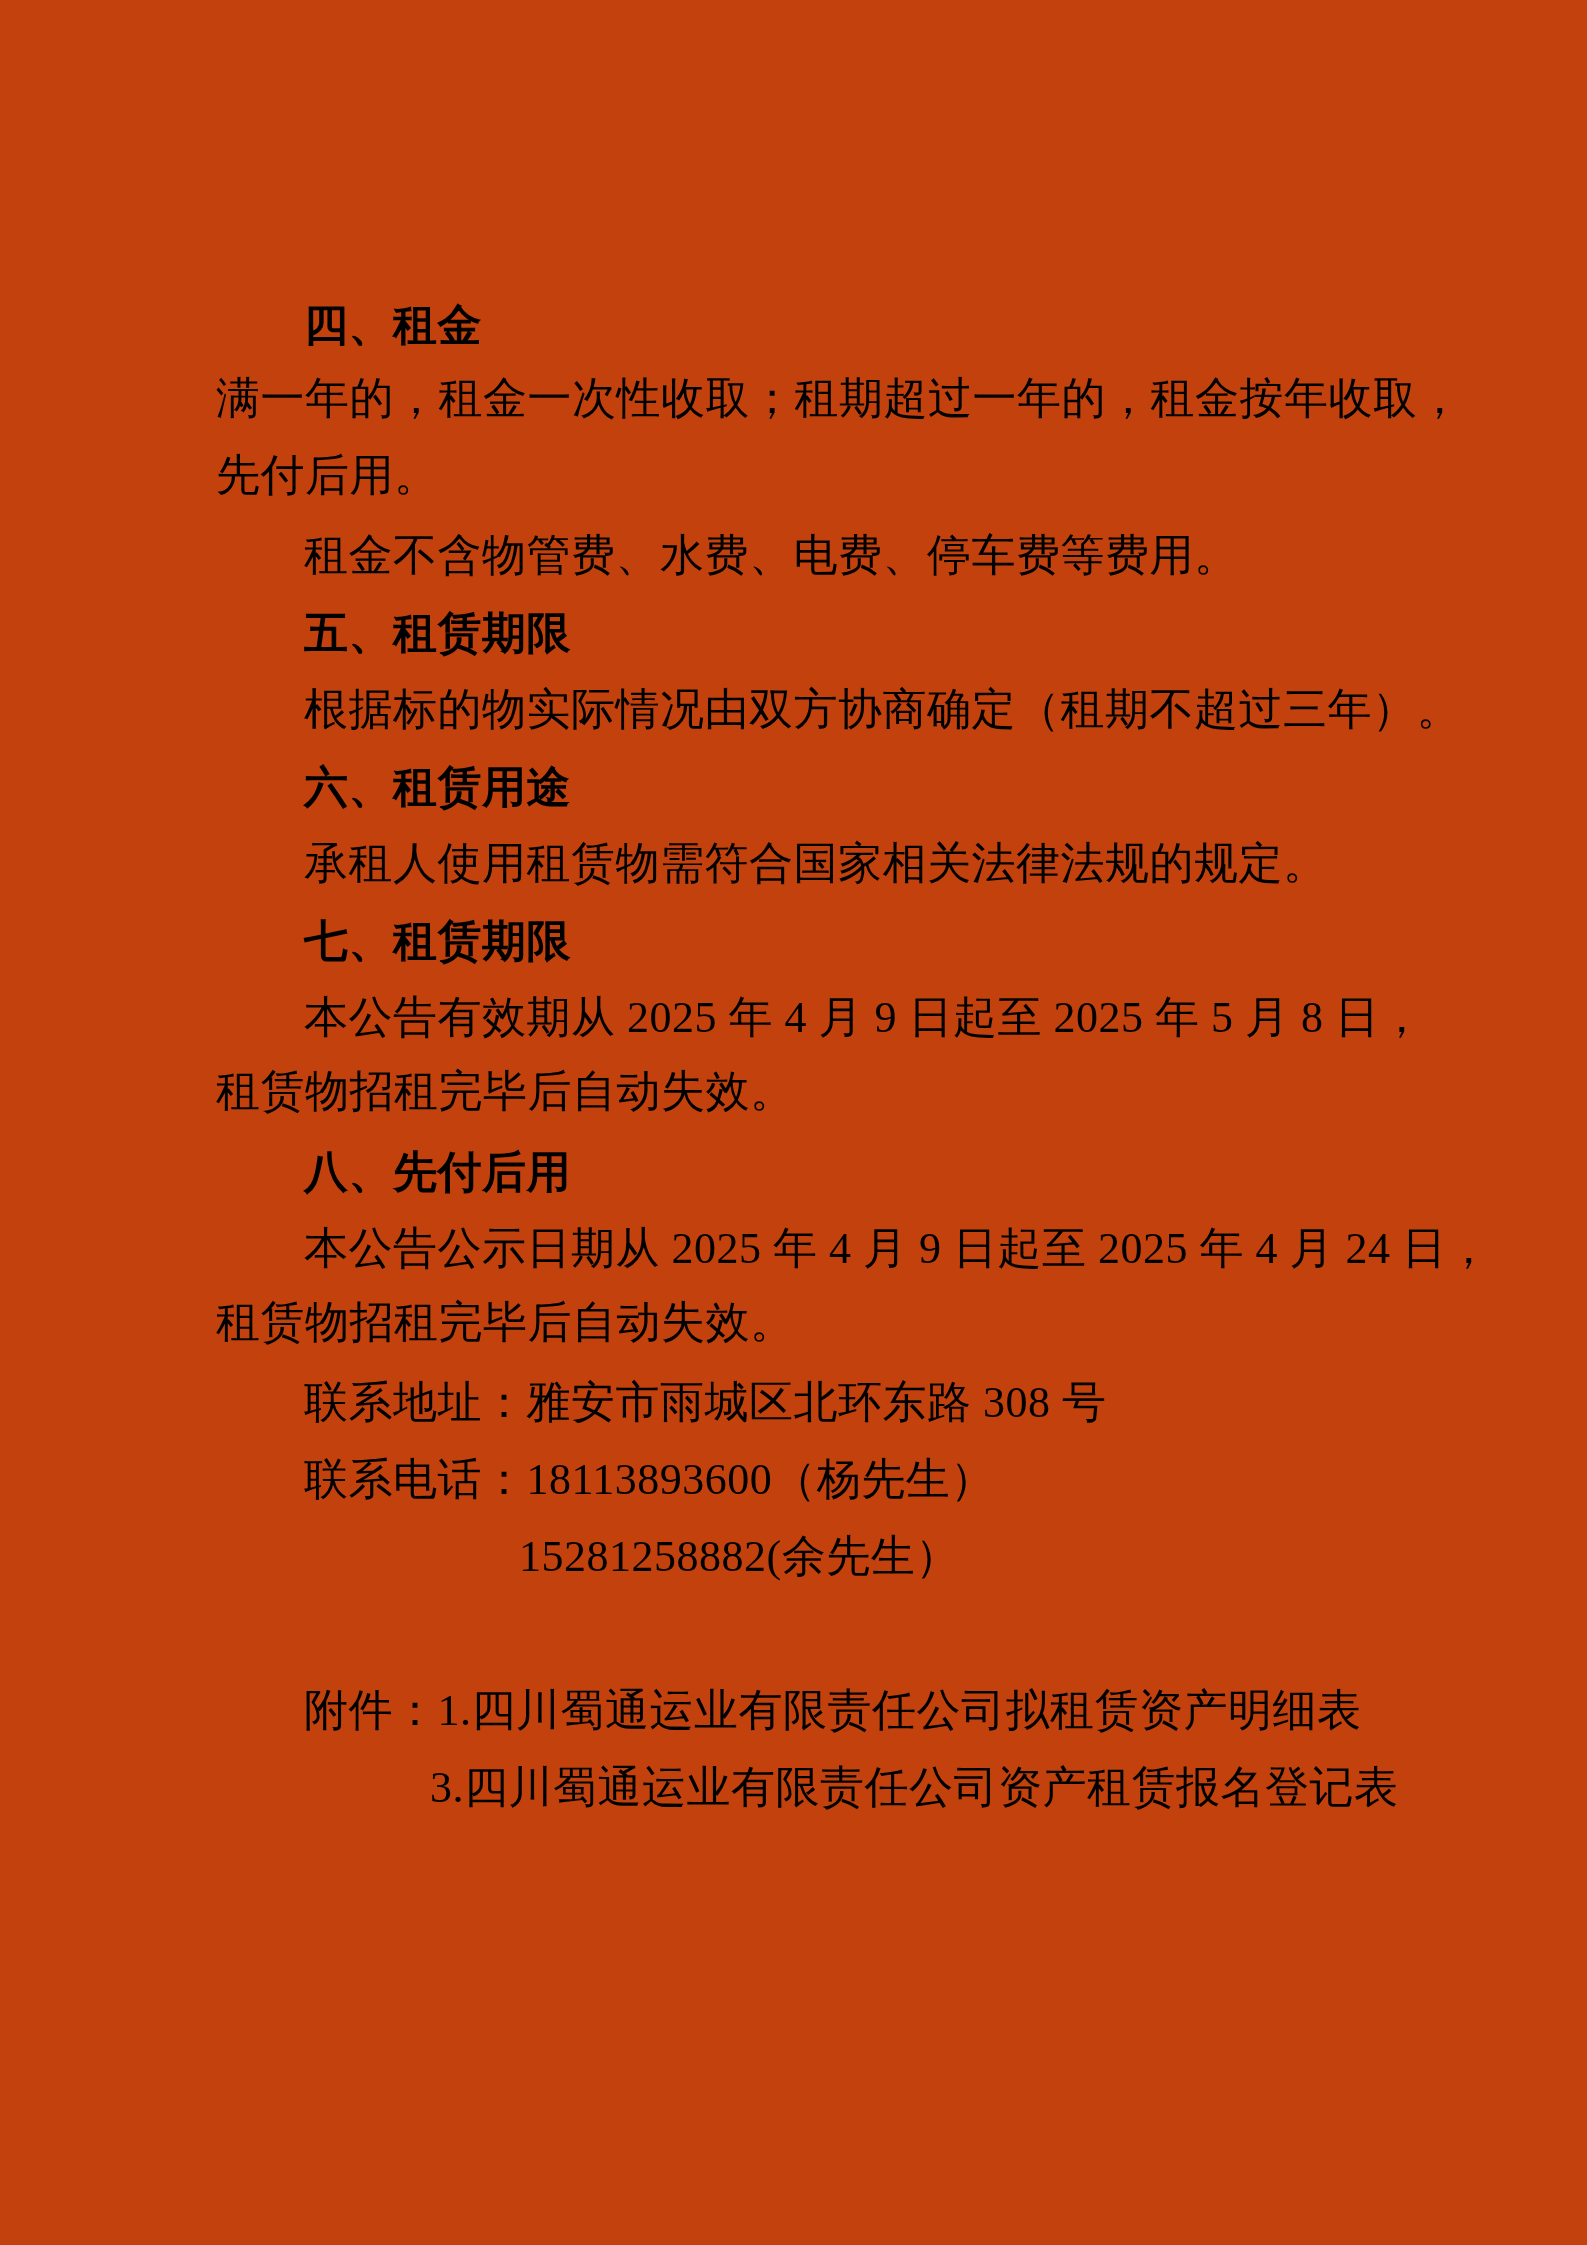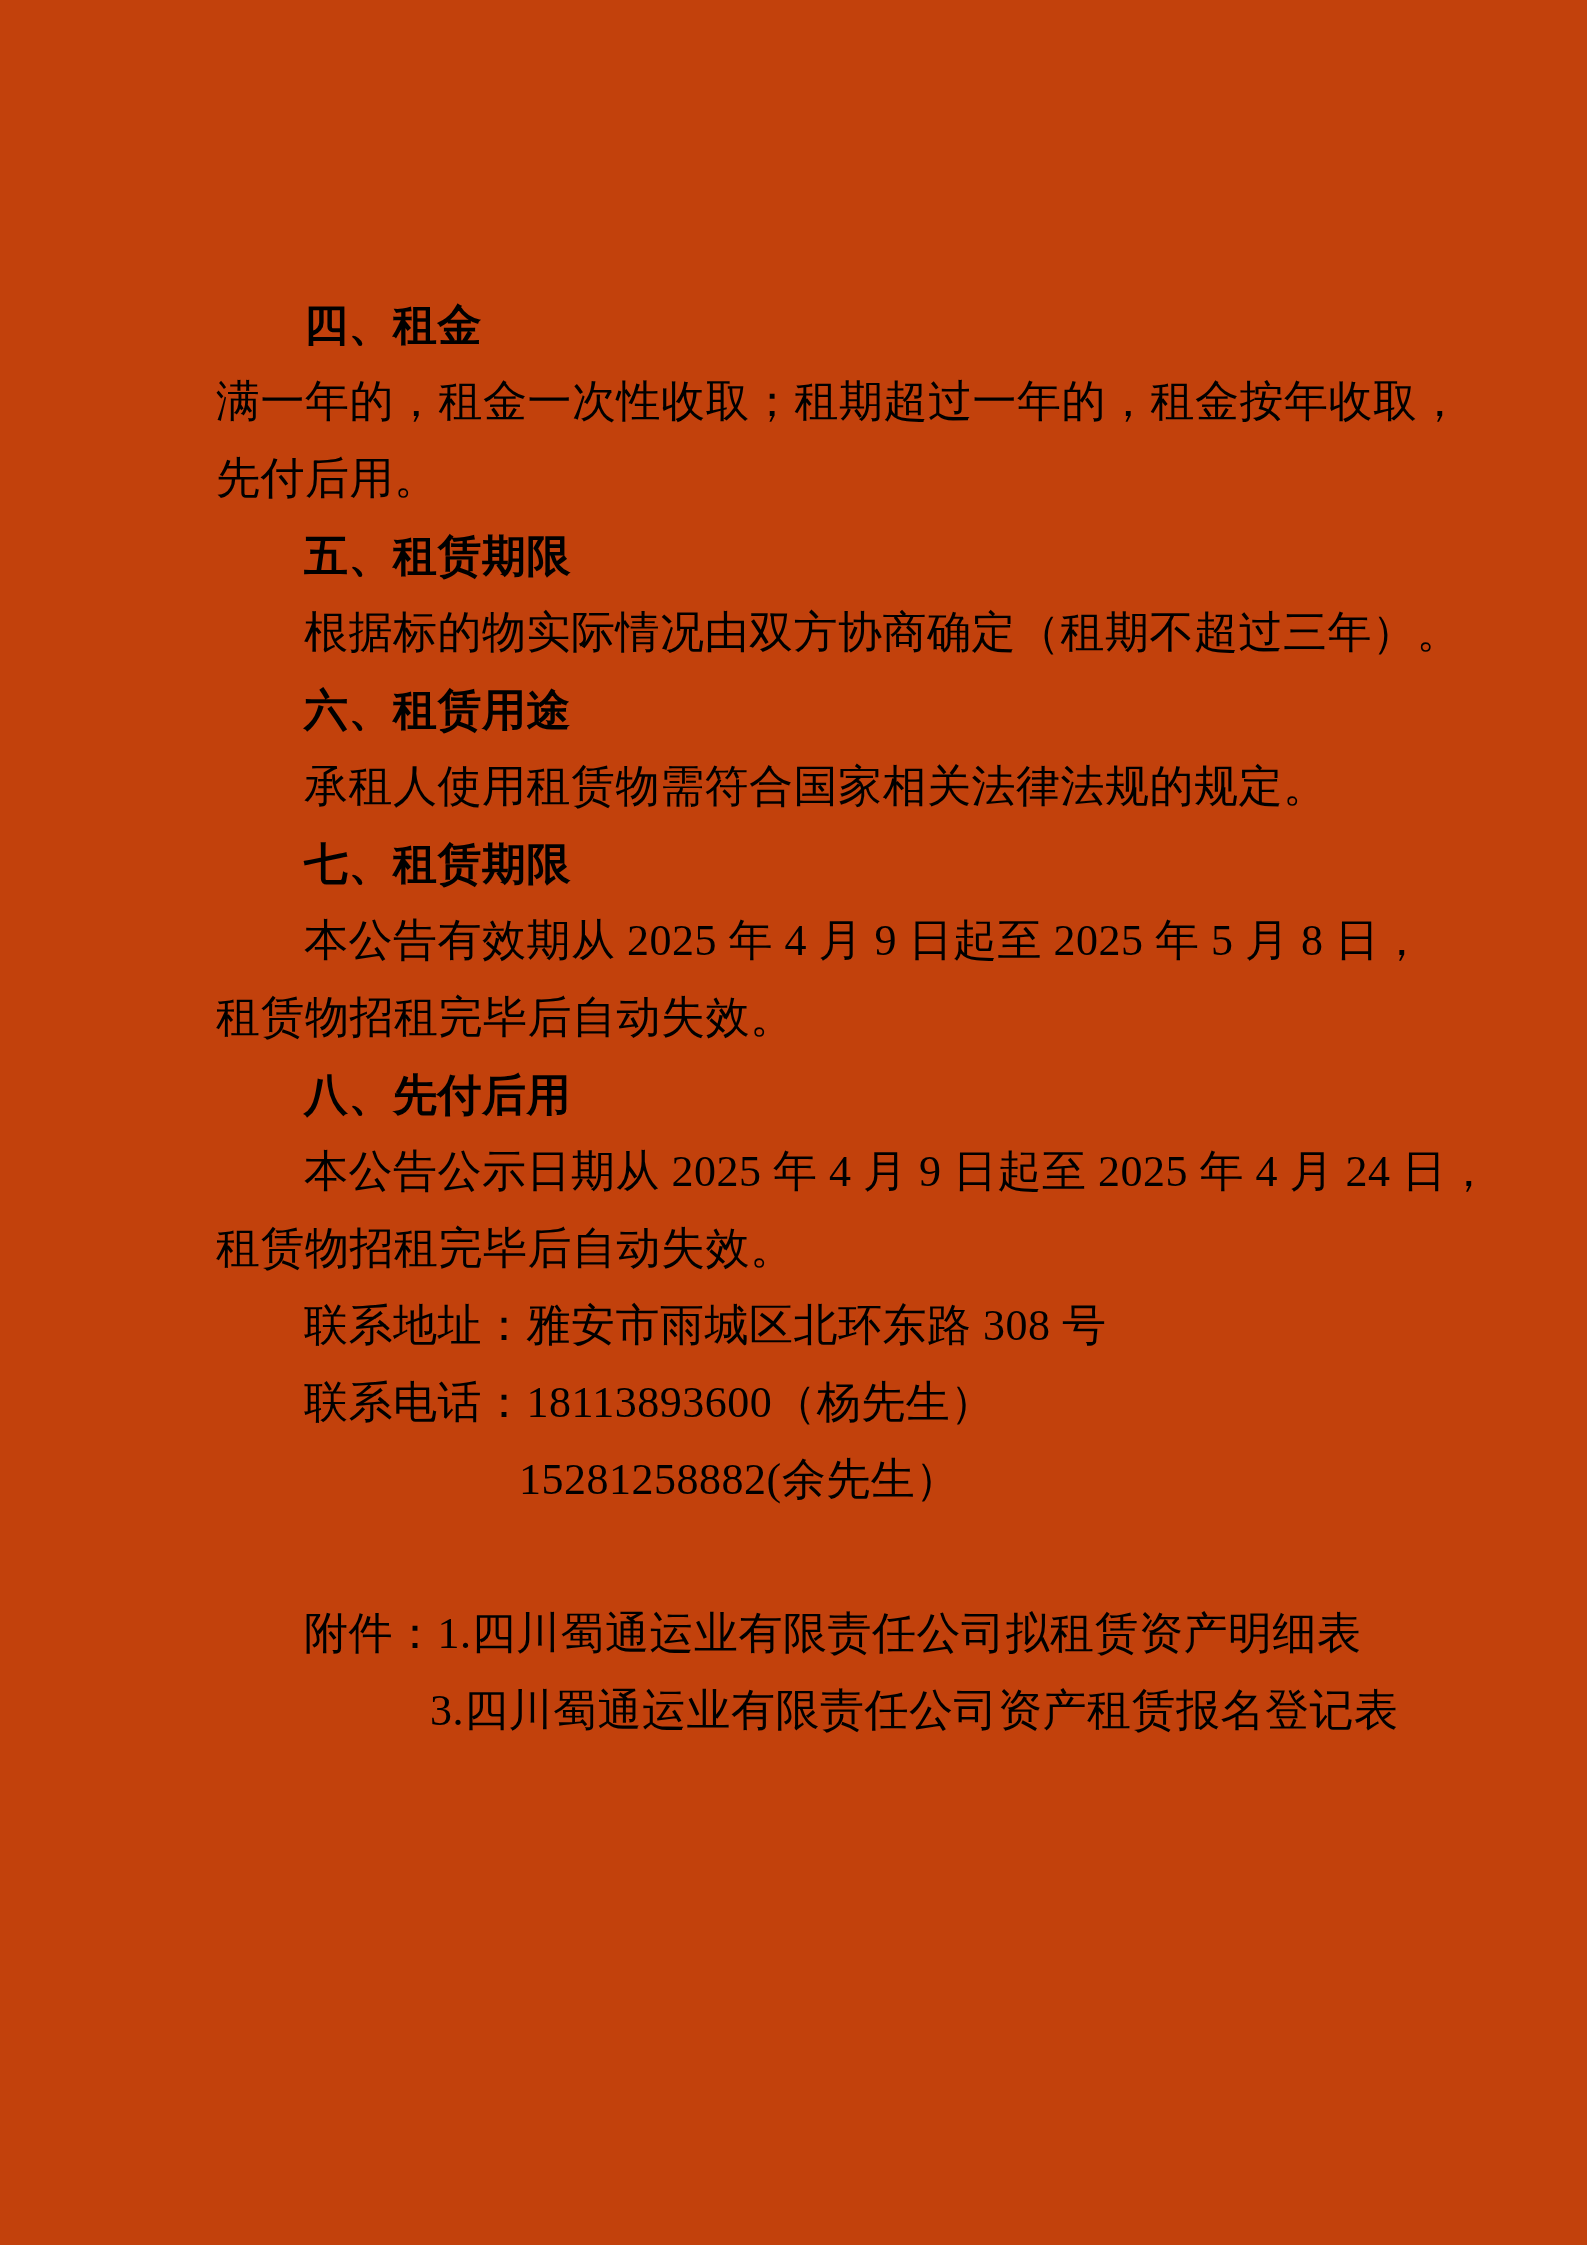--- a/index.html
+++ b/index.html
@@ -24,33 +24,34 @@
     height:77px;
     white-space:pre;
     letter-spacing:0.5px;
   }
   .heading{
     font-family:"Liberation Sans","DejaVu Sans",sans-serif;
     font-weight:700;
     padding-left:88px;
   }
   .indent-first{padding-left:88px;}
-  .indent-none{padding-left:0;}
+  .indent-none{padding-left:0;font-family:Liberation Mono, monospace;}
   .indent-phone2{padding-left:303px;}
   .indent-attach2{padding-left:214px;}
   .blank{height:77px;}
 </style>
 </head>
 <body>
 
 <div class="page">
   <div class="content" id="doc-content">
       <div class="line heading">四、租金</div>
       <div class="line indent-none">满一年的，租金一次性收取；租期超过一年的，租金按年收取，</div>
       <div class="line indent-none">先付后用。</div>
+      <div class="line indent-first">租金不含物管费、水费、电费、停车费等费用。</div>
       <div class="line heading">五、租赁期限</div>
       <div class="line indent-first">根据标的物实际情况由双方协商确定（租期不超过三年）。</div>
       <div class="line heading">六、租赁用途</div>
       <div class="line indent-first">承租人使用租赁物需符合国家相关法律法规的规定。</div>
       <div class="line heading">七、租赁期限</div>
       <div class="line indent-first">本公告有效期从 2025 年 4 月 9 日起至 2025 年 5 月 8 日，</div>
       <div class="line indent-none">租赁物招租完毕后自动失效。</div>
       <div class="line heading">八、先付后用</div>
       <div class="line indent-first">本公告公示日期从 2025 年 4 月 9 日起至 2025 年 4 月 24 日，</div>
       <div class="line indent-none">租赁物招租完毕后自动失效。</div>

